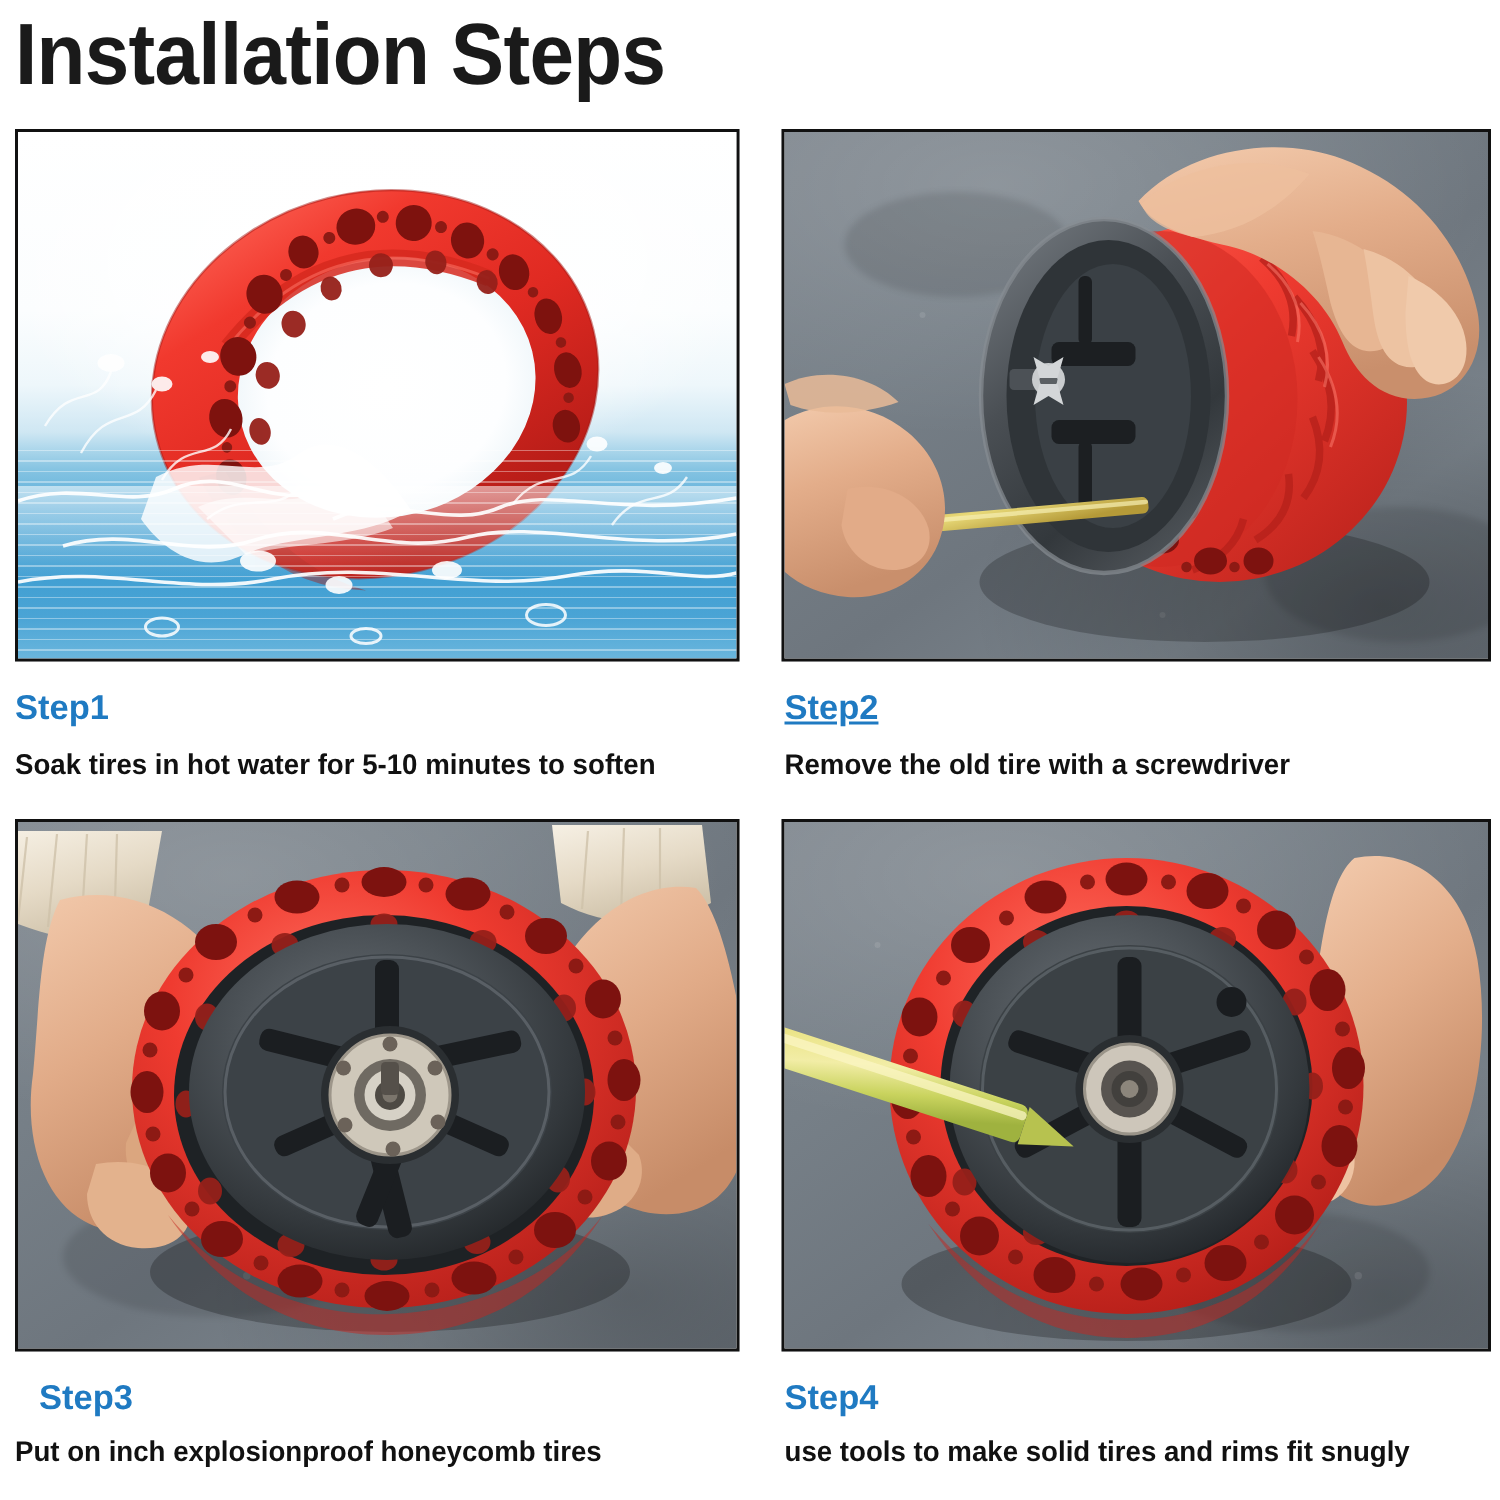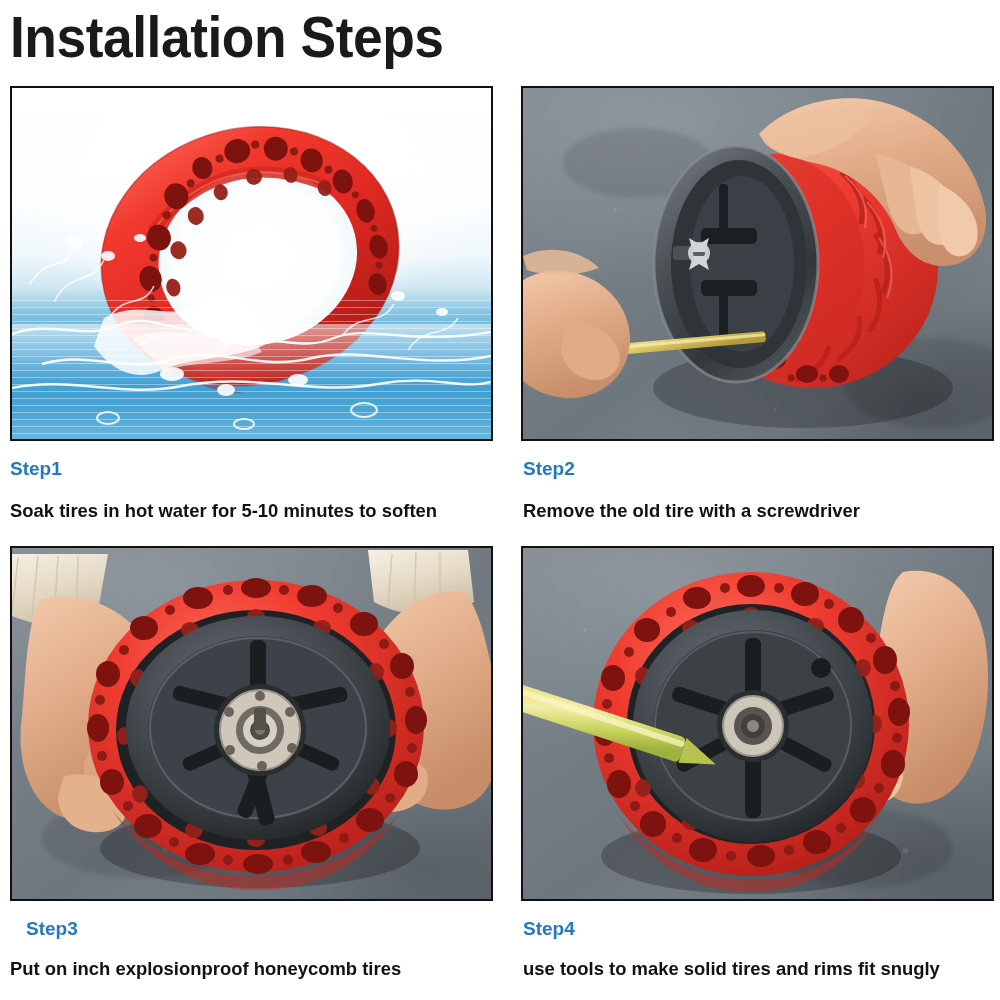--- a/index.html
+++ b/index.html
@@ -18,21 +18,21 @@
     font-weight:bold;color:#1a1a1a;
     letter-spacing:-0.5px;
     transform:scaleX(0.92);transform-origin:left center;
     white-space:nowrap;
   }
 
   .panel{position:absolute;border:2px solid #111111;overflow:hidden;background:#dfe3e6;}
   .photo{position:absolute;inset:0;overflow:hidden;}
 
   .step-label{
-    position:absolute;font-size:19px;font-weight:bold;
+    position:absolute;font-size:23px;font-weight:bold;
     color:#1f7ac2;letter-spacing:0px;white-space:nowrap;
   }
   .step-cap{
     position:absolute;font-size:19px;font-weight:bold;
     color:#111111;white-space:nowrap;
     transform:scaleX(0.97);transform-origin:left center;
   }
 
   
   .p1-bg{position:absolute;inset:0;
@@ -281,21 +281,21 @@
         <path d="M416,96 C444,108 458,132 454,152 C451,166 438,172 428,166 C416,158 414,138 414,120 Z" fill="#f0caab"></path>
 
         <path d="M-6,196 C22,176 58,180 82,200 C104,218 112,246 104,270 C96,296 70,312 42,310
                  C18,308 -4,296 -12,276 Z" fill="url(#skin2)"></path>
         <path d="M42,238 C66,232 90,244 96,264 C100,280 88,292 72,292 C54,292 40,278 38,262 Z" fill="#e2ab88"></path>
         <path d="M0,168 C26,156 58,162 76,180 C54,188 26,190 4,182 Z" fill="#e9bb98" opacity=".85"></path>
       </svg>
     </div>
   </div>
 
-  <div class="step-label" style="left:523px;top:458px;">Step2</div>
+  <div class="step-label" style="left:523px;top:458px;text-decoration:underline;">Step2</div>
   <div class="step-cap" style="left:523px;top:500px;">Remove the old tire with a screwdriver</div>
 
   <div class="panel" style="left:10px;top:546px;width:479px;height:351px;">
     <div class="photo">
       <div class="floor"></div>
       <div class="floor-dark" style="left:30px;top:250px;width:200px;height:80px;"></div>
       <div class="floor-speck" style="left:330px;top:60px;width:4px;height:4px;"></div>
       <div class="floor-speck" style="left:150px;top:300px;width:5px;height:5px;"></div>
 
       <svg width="479" height="351" viewBox="0 0 479 351" style="position:absolute;left:0;top:0;">

